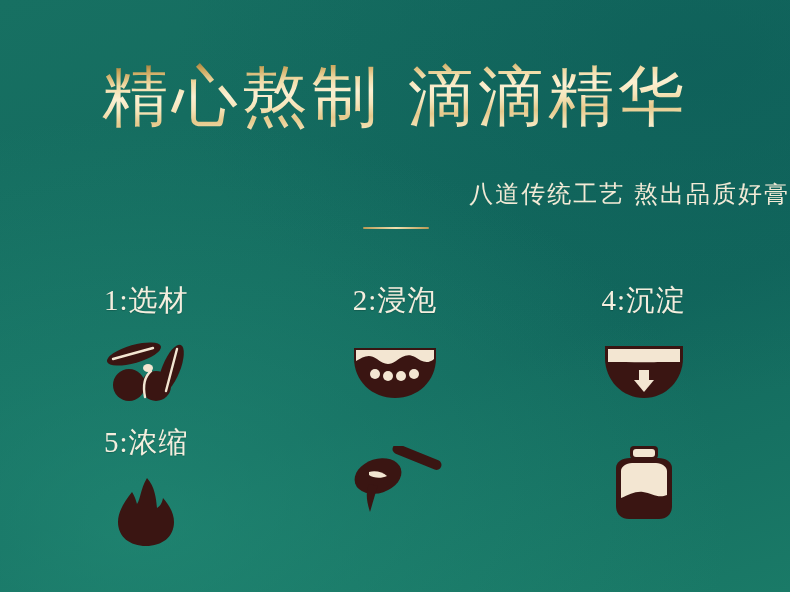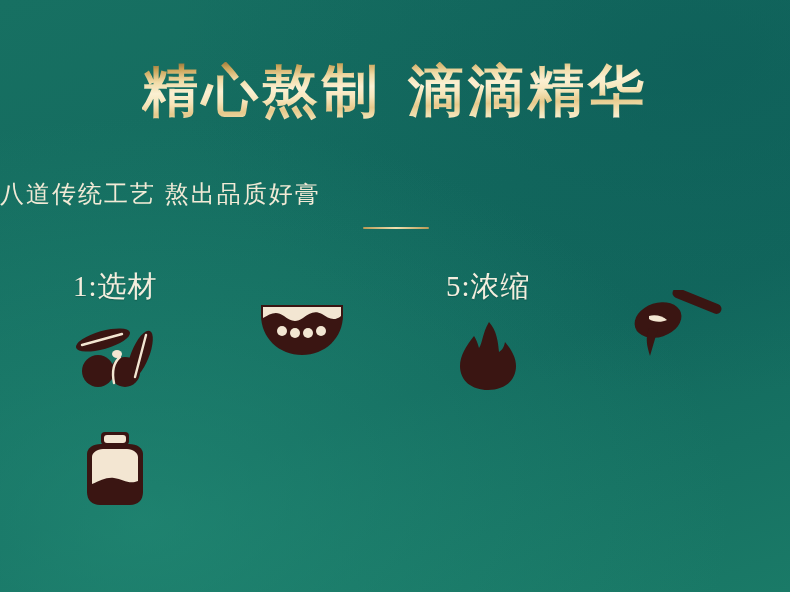--- a/index.html
+++ b/index.html
@@ -27,22 +27,22 @@
   .title-wrap {
     position: absolute;
     top: 62px;
     left: 0;
     width: 790px;
     text-align: center;
   }
   .title {
     display: inline-block;
     font-family: "Liberation Serif", "DejaVu Serif", serif;
-    font-size: 56px;
-    font-weight: bold;
+    font-size: 66px;
+    font-weight: normal;
     letter-spacing: 4px;
     line-height: 1.06;
     background-image: linear-gradient(178deg,
         #8a6a33 0%,
         #c9a256 11%,
         #f0dba6 27%,
         #fbf0d2 42%,
         #f6e5ba 56%,
         #e6c98b 70%,
         #f3e3b6 84%,
@@ -54,44 +54,44 @@
     white-space: nowrap;
   }
   .title .gap { display: inline-block; width: 26px; }
 
   
   .subtitle {
     position: absolute;
     top: 178px;
     left: 0;
     width: 790px;
-    text-align: left;
+    text-align: right;
     font-family: "Liberation Sans", sans-serif;
     font-size: 24px;
     letter-spacing: 2px;
     color: #f2ead6;
   }
   .divider {
     position: absolute;
     top: 227px;
     left: 363px;
     width: 66px;
     height: 2px;
     background: linear-gradient(90deg, #b99a55 0%, #f0e0b0 50%, #b99a55 100%);
     border-radius: 1px;
   }
 
   
   .steps {
     position: absolute;
-    top: 272px;
+    top: 286px;
     left: 22px;
     width: 746px;
     display: grid;
-    grid-template-columns: repeat(4, 1fr);
+    grid-template-columns: repeat(3, 1fr);
     grid-template-rows: 142px 142px;
     row-gap: 0px;
   }
   .step {
     display: flex;
     flex-direction: column;
     align-items: center;
   }
   .step-label {
     font-family: "Liberation Serif", "DejaVu Serif", serif;
@@ -139,35 +139,50 @@
             <line x1="15" y1="22" x2="55" y2="11"></line>
             <line x1="68" y1="54" x2="79" y2="12"></line>
             <path d="M53 34 C46 40 45 50 47 60"></path>
           </g>
           <ellipse cx="50" cy="31" rx="5" ry="4" fill="#f3e6d2"></ellipse>
         </svg>
       </div>
     </div>
 
     <div class="step">
+      <div class="step-label">2:浸泡</div>
       <div class="step-icon">
         <svg width="90" height="60" viewBox="0 0 90 60">
           <path d="M4 8 h82 v10 c0 23 -18 40 -41 40 S4 41 4 18 Z" fill="#3a1512"></path>
           <path d="M6 10 h78 v9 c-7 6 -13 2 -19 -2 -7 -4 -13 -1 -19 4 -7 5 -13 3 -19 -2 -8 -6 -14 -2 -21 2 Z" fill="#f3e6d2"></path>
           <g fill="#f3e6d2">
             <circle cx="25" cy="34" r="5"></circle>
             <circle cx="38" cy="36" r="5"></circle>
             <circle cx="51" cy="36" r="5"></circle>
             <circle cx="64" cy="34" r="5"></circle>
           </g>
         </svg>
       </div>
     </div>
 
 
+    <div class="step">
+      <div class="step-label">4:沉淀</div>
+      <div class="step-icon">
+        <svg width="86" height="60" viewBox="0 0 86 60">
+          <path d="M4 6 h78 v12 c0 22 -17 40 -39 40 S4 40 4 18 Z" fill="#3a1512"></path>
+          <rect x="7" y="9" width="72" height="13" fill="#f3e6d2"></rect>
+          <path d="M7 22 h72 v-1 c0 0 -36 3 -72 0 Z" fill="#f3e6d2"></path>
+          <g fill="#f3e6d2">
+            <rect x="38" y="30" width="10" height="12"></rect>
+            <path d="M33 40 h20 l-10 12 Z"></path>
+          </g>
+        </svg>
+      </div>
+    </div>
 
     <div class="step">
       <div class="step-label">5:浓缩</div>
       <div class="step-icon">
         <svg width="64" height="72" viewBox="0 0 64 72">
           <path d="M33 2 C26 14 27 22 23 28 C21 20 18 16 18 16 C10 26 4 36 4 46 c0 15 12 24 28 24 s28 -9 28 -24 c0 -9 -5 -17 -11 -24 c-1 6 -4 9 -6 10 C42 22 41 11 33 2 Z" fill="#3a1512"></path>
         </svg>
       </div>
     </div>
 

